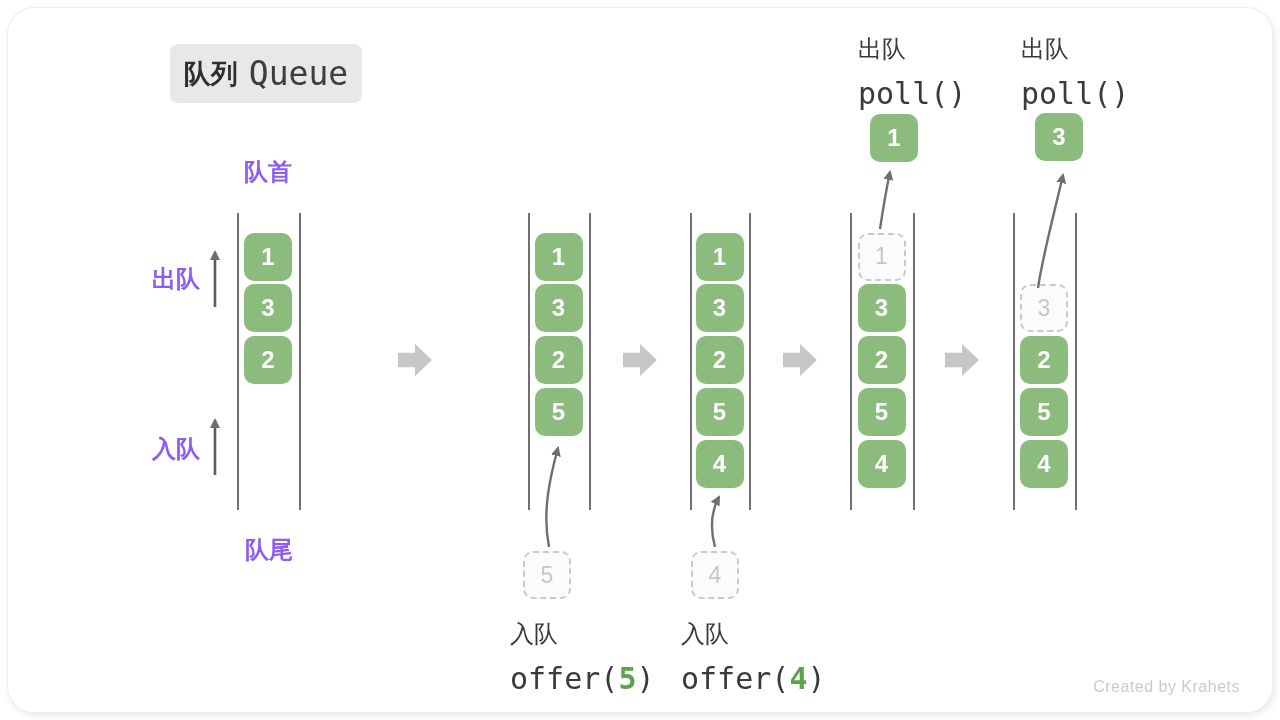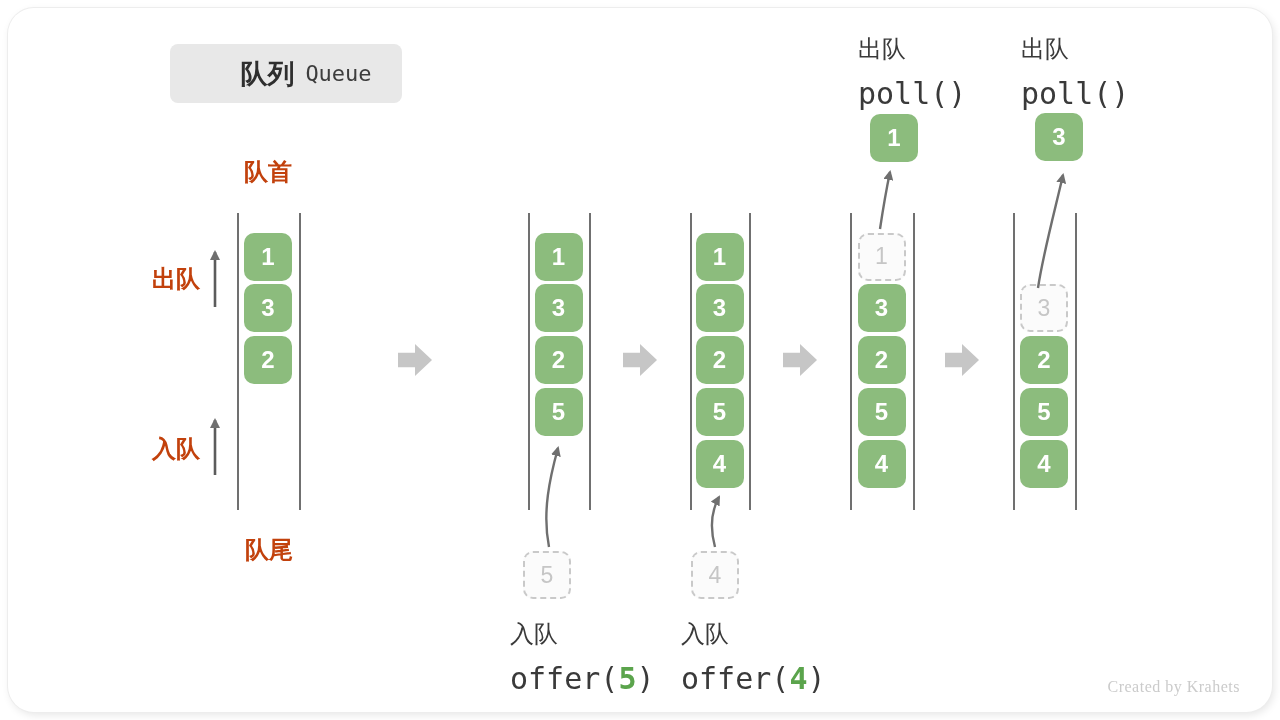--- a/index.html
+++ b/index.html
@@ -9,26 +9,26 @@
     overflow:hidden;
   }
   .card {
     position:absolute; left:8px; top:8px; right:8px; bottom:8px;
     background:#ffffff; border-radius:26px;
     box-shadow:0 0 0 1px #ededed, 2px 3px 9px rgba(0,0,0,.10);
   }
   .title-badge {
     position:absolute; left:170px; top:44px; width:192px; height:59px;
     background:#e8e8e8; border-radius:8px;
-    display:flex; align-items:center; justify-content:center; gap:11px;padding-left:40px;
+    display:flex; align-items:center; justify-content:center; gap:11px;
   }
   .title-zh { font-size:27px; font-weight:700; color:#2e2e2e; }
-  .title-en { font-size:22px; font-weight:400; color:#3d3d3d;
+  .title-en { font-size:33px; font-weight:400; color:#3d3d3d;
               font-family:"DejaVu Sans Mono","Liberation Mono",monospace; }
-  .zh-bold { position:absolute; font-size:24px; font-weight:700; color:#c2410c; white-space:nowrap; }
+  .zh-bold { position:absolute; font-size:24px; font-weight:700; color:#8b5cf6; white-space:nowrap; }
   .qline { position:absolute; width:2px; top:213px; height:297px; background:#707070; }
   .cell {
     position:absolute; width:48px; height:48px; border-radius:10px;
     display:flex; align-items:center; justify-content:center;
     font-size:24px; font-weight:700; color:#ffffff; box-sizing:border-box;
   }
   .cell.ghost {
     background:#fbfbfb !important; border:2px dashed #c9c9c9;
     color:#c6c6c6; font-weight:400; font-size:23px;
   }
@@ -40,21 +40,21 @@
   .op-zh { font-size:24px; font-weight:500; color:#3a3a3a; }
   .op-code {
     margin-top:11px; font-size:30px; color:#3a3a3a;
     font-family:"DejaVu Sans Mono","Liberation Mono",monospace;
   }
   .op-code .arg { font-weight:700; }
   .arrow-layer { position:absolute; left:0; top:0; pointer-events:none; }
   .watermark {
     position:absolute; right:40px; bottom:24px;
     font-size:16px; letter-spacing:.5px; color:#cbcbcb;
-    font-family:Liberation Serif, serif;
+    font-family:Liberation Sans, sans-serif;
   }
 </style>
 </head>
 <body>
 
 <div class="canvas">
   <div class="card"></div>
 
   <div class="title-badge">
     <span class="title-zh">队列</span>

